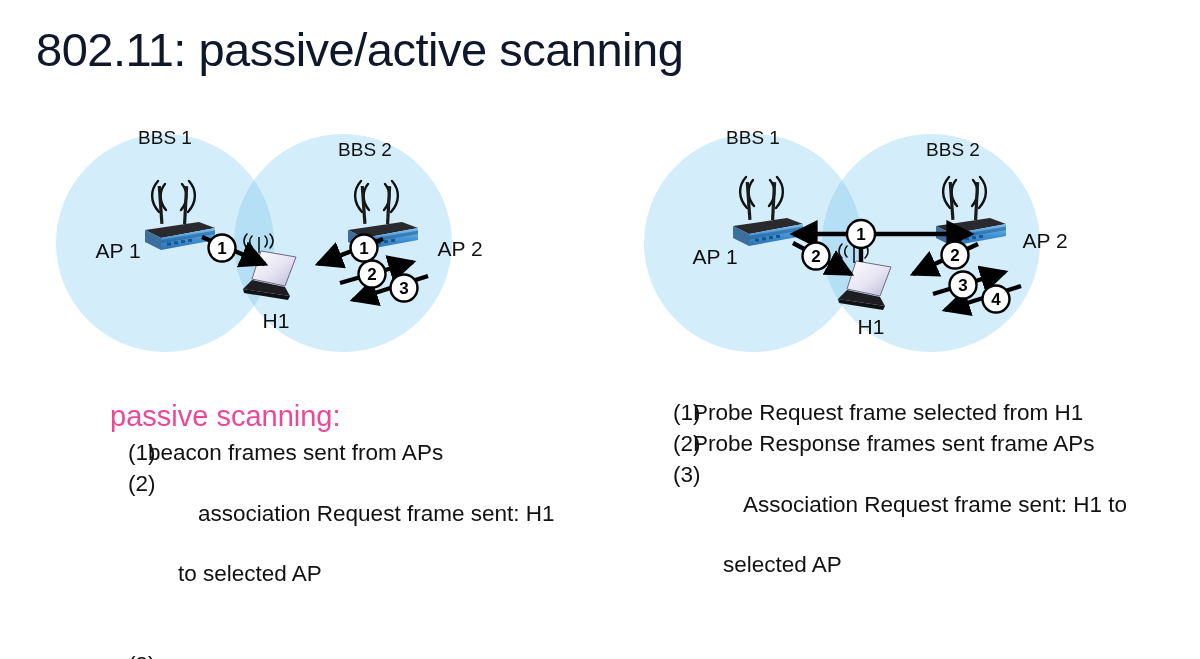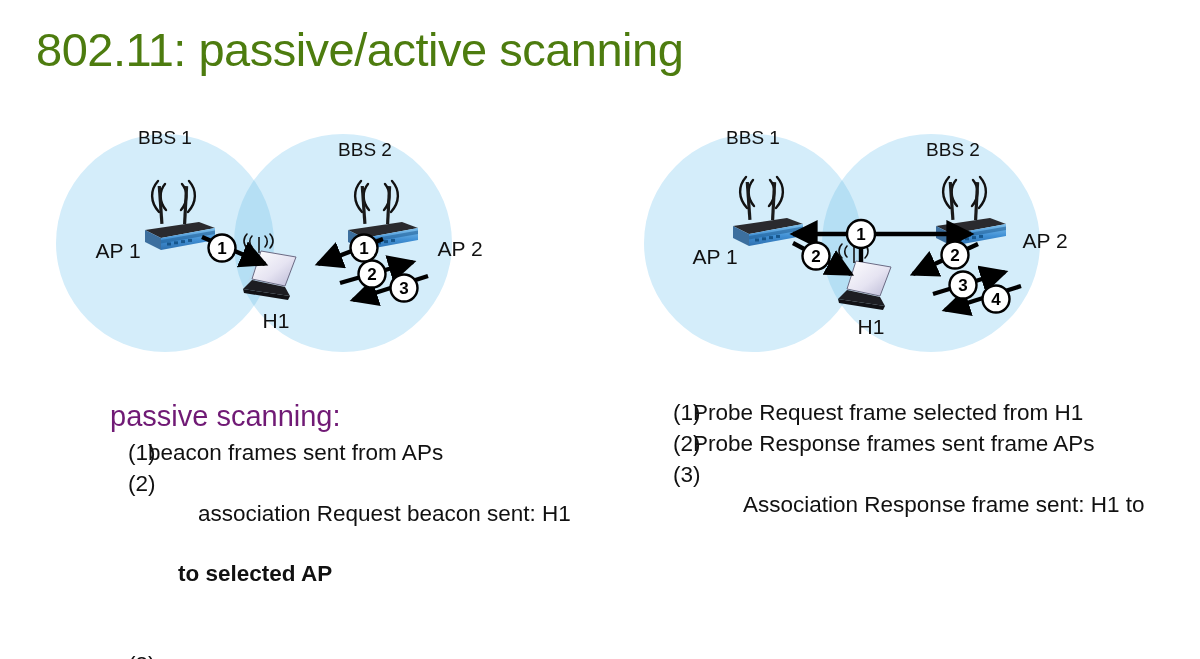--- a/index.html
+++ b/index.html
@@ -16,21 +16,21 @@
     -webkit-font-smoothing: antialiased;
   }
 
   
   #slide-title {
     position: absolute;
     left: 36px;
     top: 20px;
     font-size: 47px;
     line-height: 60px;
-    color: #4d7c0f;
+    color: #0f172a;
     font-weight: 400;
     letter-spacing: -0.5px;
     white-space: nowrap;
   }
 
   
   .diagram {
     position: absolute;
     top: 116px;
     width: 500px;
@@ -40,21 +40,21 @@
   #diagram-active  { left: 633px; }
 
   .diagram svg { display: block; }
 
   
   .scan-block { position: absolute; }
   #block-passive { left: 110px; top: 398px; width: 500px; }
   #block-active  { left: 655px; top: 398px; width: 530px; }
 
   .scan-heading {
-    color: #701a75;
+    color: #ec4899;
     font-size: 29px;
     line-height: 36px;
     font-weight: 400;
     white-space: pre;
     margin: 0 0 4px 0;
   }
   .scan-list {
     list-style: none;
     margin: 0;
     padding: 0;
@@ -70,21 +70,21 @@
   .scan-list .num {
     flex: 0 0 auto;
     width: 38px;
     padding-left: 18px;
     box-sizing: border-box;
   }
   .scan-list .txt {
     flex: 1 1 auto;
     white-space: pre-wrap;
   }
-  .scan-list .txt .cont { display: block; padding-left: 30px; font-weight: bold; }
+  .scan-list .txt .cont { display: block; padding-left: 30px; }
 </style>
 </head>
 <body>
 
 <div id="slide-title">802.11: passive/active scanning</div>
 
 <div class="diagram" id="diagram-passive">
   <svg width="500" height="250" viewBox="0 0 500 250" xmlns="http://www.w3.org/2000/svg">
     <defs>
       <clipPath id="clipLeftA">
@@ -345,21 +345,21 @@
 <div class="scan-block" id="block-passive">
   <div class="scan-heading">passive scanning:</div>
   <ul class="scan-list">
     <li>
       <span class="num">(1)</span>
       <span class="txt">beacon frames sent from APs</span>
     </li>
     <li>
       <span class="num">(2)</span>
       <span class="txt">
-        <span>association Request beacon sent: H1</span>
+        <span>association Request frame sent: H1</span>
         <span class="cont">to selected AP</span>
       </span>
     </li>
     <li>
       <span class="num">(3)</span>
       <span class="txt">
         
         
       </span>
     </li>
@@ -372,18 +372,19 @@
       <span class="num">(1)</span>
       <span class="txt">Probe Request frame selected from H1</span>
     </li>
     <li>
       <span class="num">(2)</span>
       <span class="txt">Probe Response frames sent frame APs</span>
     </li>
     <li>
       <span class="num">(3)</span>
       <span class="txt">
-        <span>Association Response frame sent: H1 to</span>
+        <span>Association Request frame sent: H1 to</span>
+        <span class="cont">selected AP</span>
       </span>
     </li>
 
   </ul>
 </div>
 
 </body></html>

